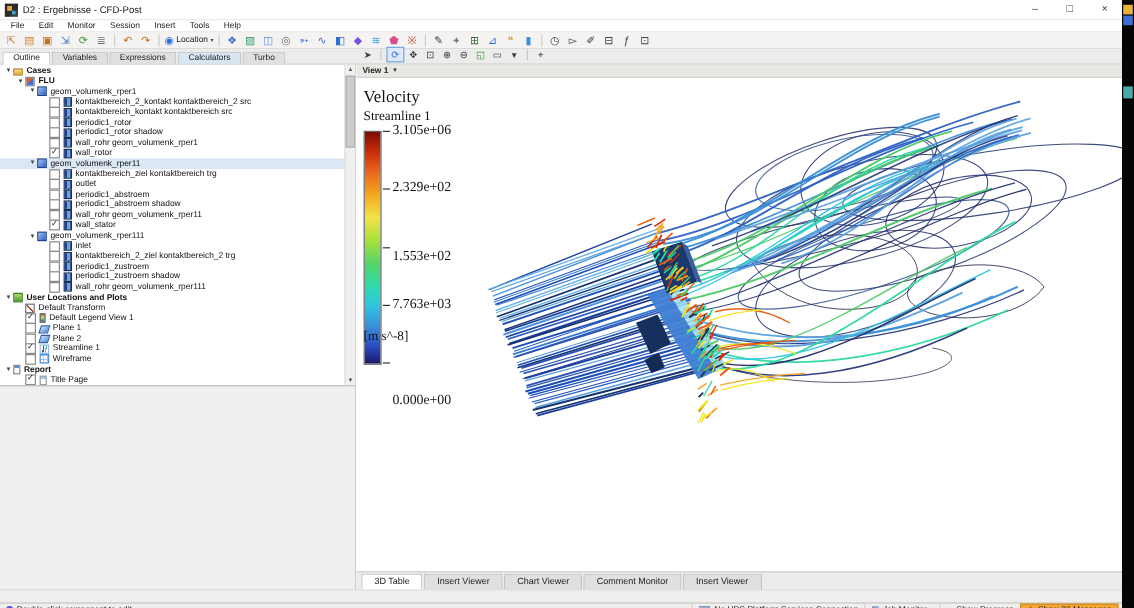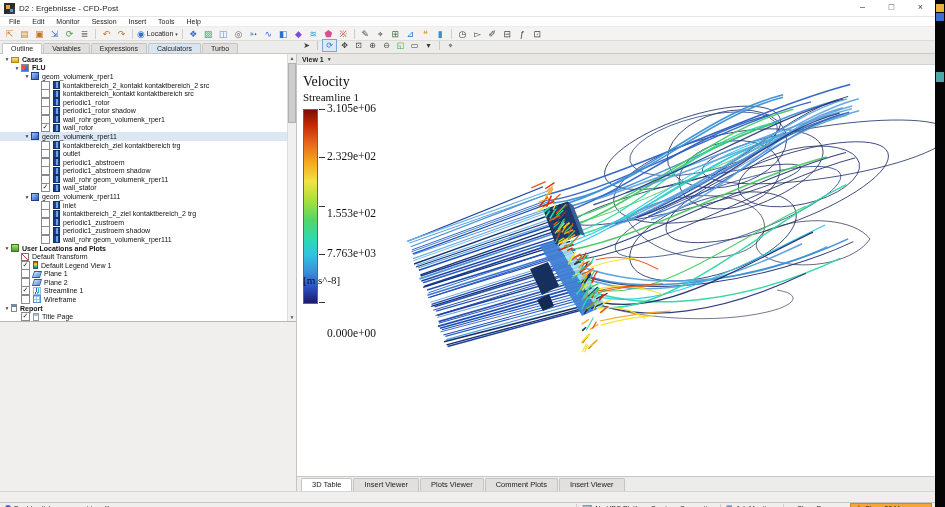--- a/index.html
+++ b/index.html
@@ -686,22 +686,22 @@
                   <div class="legend-tick" style="top: 193px;"></div>
                   <div class="legend-lab" style="top: 193px; margin-top: 32px;">0.000e+00</div>
                 </div>
             </div>
             <div id="legend-unit">[m s^-8]</div>
           </div>
         </div>
         <div id="viewer-tabs">
             <span class="vtab active">3D Table</span>
             <span class="vtab">Insert Viewer</span>
-            <span class="vtab">Plots Viewer</span>
-            <span class="vtab">Comment Plots</span>
+            <span class="vtab">Chart Viewer</span>
+            <span class="vtab">Comment Monitor</span>
             <span class="vtab">Insert Viewer</span>
           </div>
       </div>
     </div>
 
     <div id="substrip"></div>
 
     <div id="statusbar">
       <div id="status-icon"></div>
       <span id="status-left">Double-click component to edit.</span>

